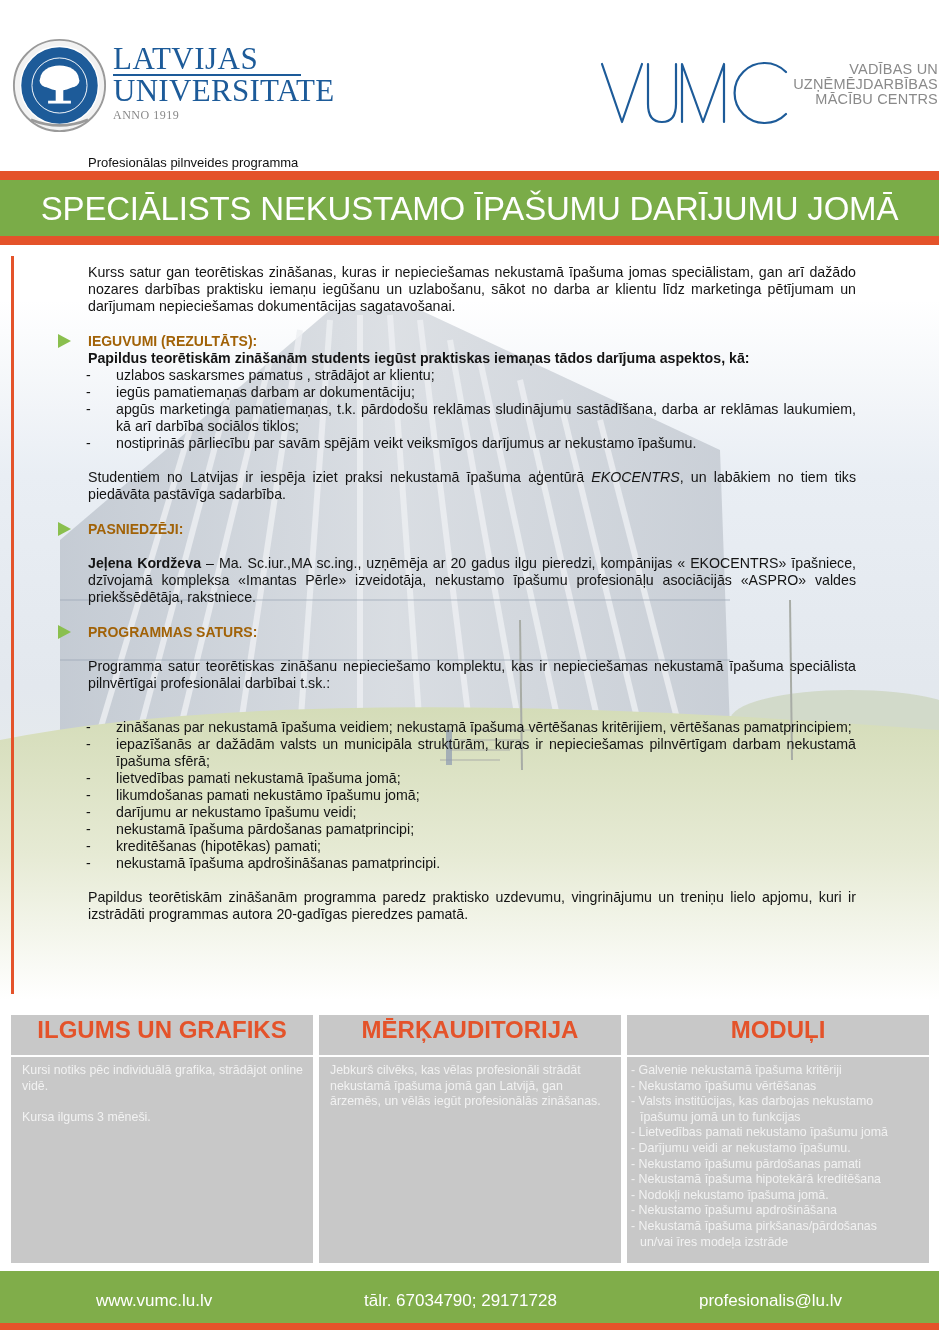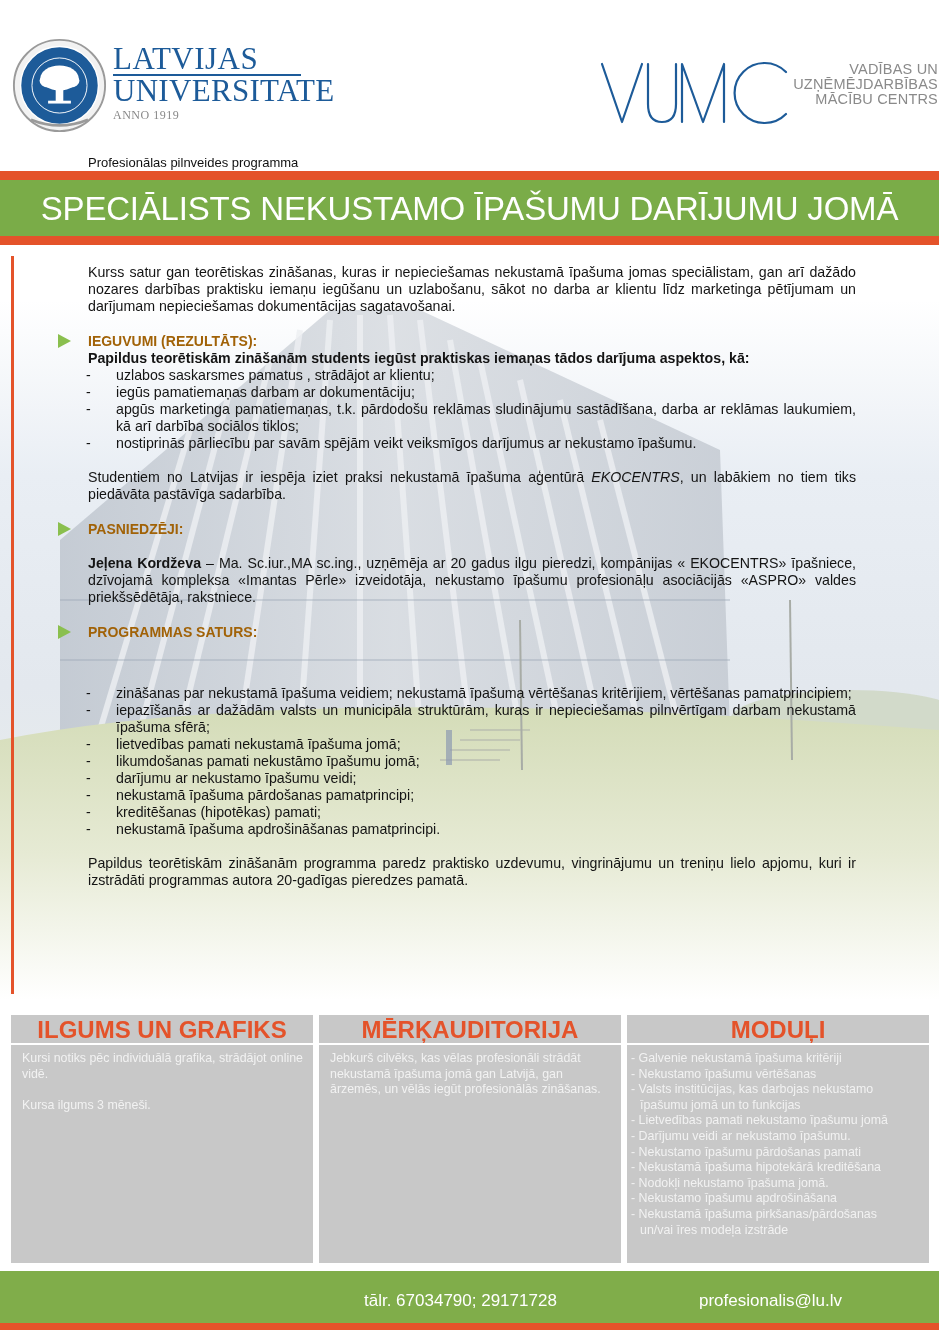--- a/index.html
+++ b/index.html
@@ -41,21 +41,21 @@
     ul.benefits { margin-left: 0; }
     ul.benefits li { padding-left: 58px; }
     ul.benefits li .dash-mark { left: 28px; margin-left: 0; }
     ul.topics li { padding-left: 58px; }
     ul.topics li .dash-mark { left: 28px; margin-left: 0; }
     .gap { height: 17px; }
     .ital { font-style: italic; }
 
     
     .box { position: absolute; top: 1015px; height: 248px; background: #c8c8c8; }
-    .box-head { height: 30px; line-height: 30px; text-align: center; font-size: 24px; font-weight: bold; color: #e4532a; border-bottom: 2px solid #ffffff; white-space: nowrap; overflow: hidden; }
+    .box-head { height: 42px; line-height: 30px; text-align: center; font-size: 24px; font-weight: bold; color: #e4532a; border-bottom: 2px solid #ffffff; white-space: nowrap; overflow: hidden; }
     .box-body { padding: 6px 6px 0 11px; font-size: 12.4px; line-height: 15.6px; color: #f2f2f2; }
     .box-body p { margin-bottom: 15.6px; }
     .box1 { left: 11px; width: 302px; }
     .box2 { left: 319px; width: 302px; }
     .box2 .box-body { padding-left: 11px; }
     .box3 { left: 627px; width: 302px; }
     .box3 .box-body { padding-left: 4px; padding-right: 16px; }
     .mod-item { white-space: nowrap; }
     .mod-cont { padding-left: 9px; }
 
@@ -197,20 +197,21 @@
     <span class="arrow"></span>
     <div class="section-head">PASNIEDZĒJI:</div>
     <div class="gap"></div>
     <p class="para"><b>Jeļena Kordževa</b><span> – Ma. Sc.iur.,MA sc.ing., uzņēmēja ar 20 gadus ilgu pieredzi, kompānijas « EKOCENTRS» īpašniece, dzīvojamā kompleksa «Imantas Pērle» izveidotāja, nekustamo īpašumu profesionāļu asociācijās «ASPRO» valdes priekšsēdētāja, rakstniece.</span></p>
   </div>
 
   <div class="section">
     <span class="arrow"></span>
     <div class="section-head">PROGRAMMAS SATURS:</div>
     <div class="gap"></div>
+    <p class="para">Programma satur teorētiskas zināšanu nepieciešamo komplektu, kas ir nepieciešamas nekustamā īpašuma speciālista pilnvērtīgai profesionālai darbībai t.sk.:</p>
     <div class="gap"></div>
     <div class="gap" style="height:10px;"></div>
     <ul class="dash topics">
       <li style="margin-left:-30px;"><span class="dash-mark">-</span><span>zināšanas par  nekustamā īpašuma veidiem; nekustamā īpašuma vērtēšanas kritērijiem, vērtēšanas pamatprincipiem;</span></li>
       <li style="margin-left:-30px;"><span class="dash-mark">-</span><span>iepazīšanās ar dažādām valsts un municipāla struktūrām, kuras ir nepieciešamas pilnvērtīgam darbam nekustamā īpašuma sfērā;</span></li>
       <li style="margin-left:-30px;"><span class="dash-mark">-</span><span>lietvedības pamati nekustamā īpašuma jomā;</span></li>
       <li style="margin-left:-30px;"><span class="dash-mark">-</span><span>likumdošanas pamati nekustāmo īpašumu jomā;</span></li>
       <li style="margin-left:-30px;"><span class="dash-mark">-</span><span>darījumu ar nekustamo īpašumu veidi;</span></li>
       <li style="margin-left:-30px;"><span class="dash-mark">-</span><span>nekustamā īpašuma pārdošanas pamatprincipi;</span></li>
       <li style="margin-left:-30px;"><span class="dash-mark">-</span><span>kreditēšanas (hipotēkas) pamati;</span></li>
@@ -248,16 +249,17 @@
     <div class="mod-item">- Nekustamo īpašumu pārdošanas pamati</div>
     <div class="mod-item">- Nekustamā īpašuma hipotekārā kreditēšana</div>
     <div class="mod-item">- Nodokļi nekustamo īpašuma jomā.</div>
     <div class="mod-item">- Nekustamo īpašumu apdrošināšana</div>
     <div class="mod-item">- Nekustamā īpašuma pirkšanas/pārdošanas</div>
     <div class="mod-item mod-cont">un/vai īres modeļa izstrāde</div>
   </div>
 </div>
 
 <div class="footer">
+  <span class="footer-item f-web">www.vumc.lu.lv</span>
   <span class="footer-item f-tel">tālr. 67034790; 29171728</span>
   <span class="footer-item f-mail">profesionalis@lu.lv</span>
 </div>
 <div class="footer-bar"></div>
 
 </body></html>

